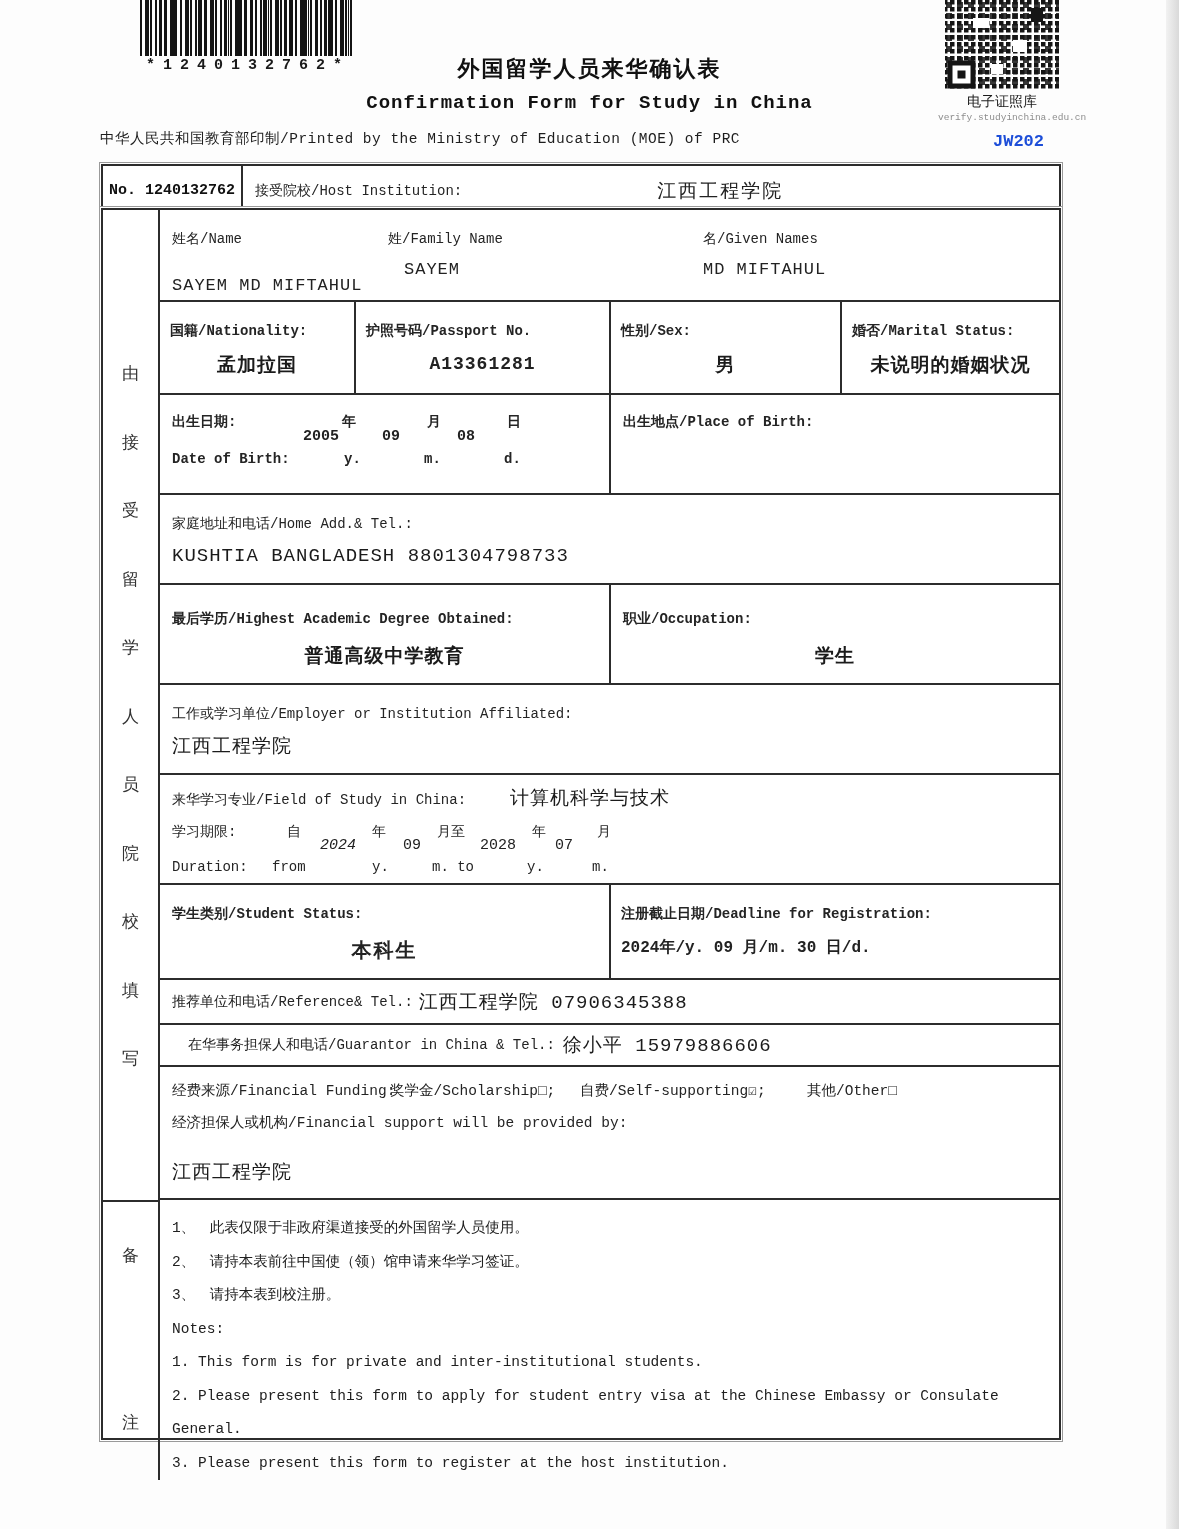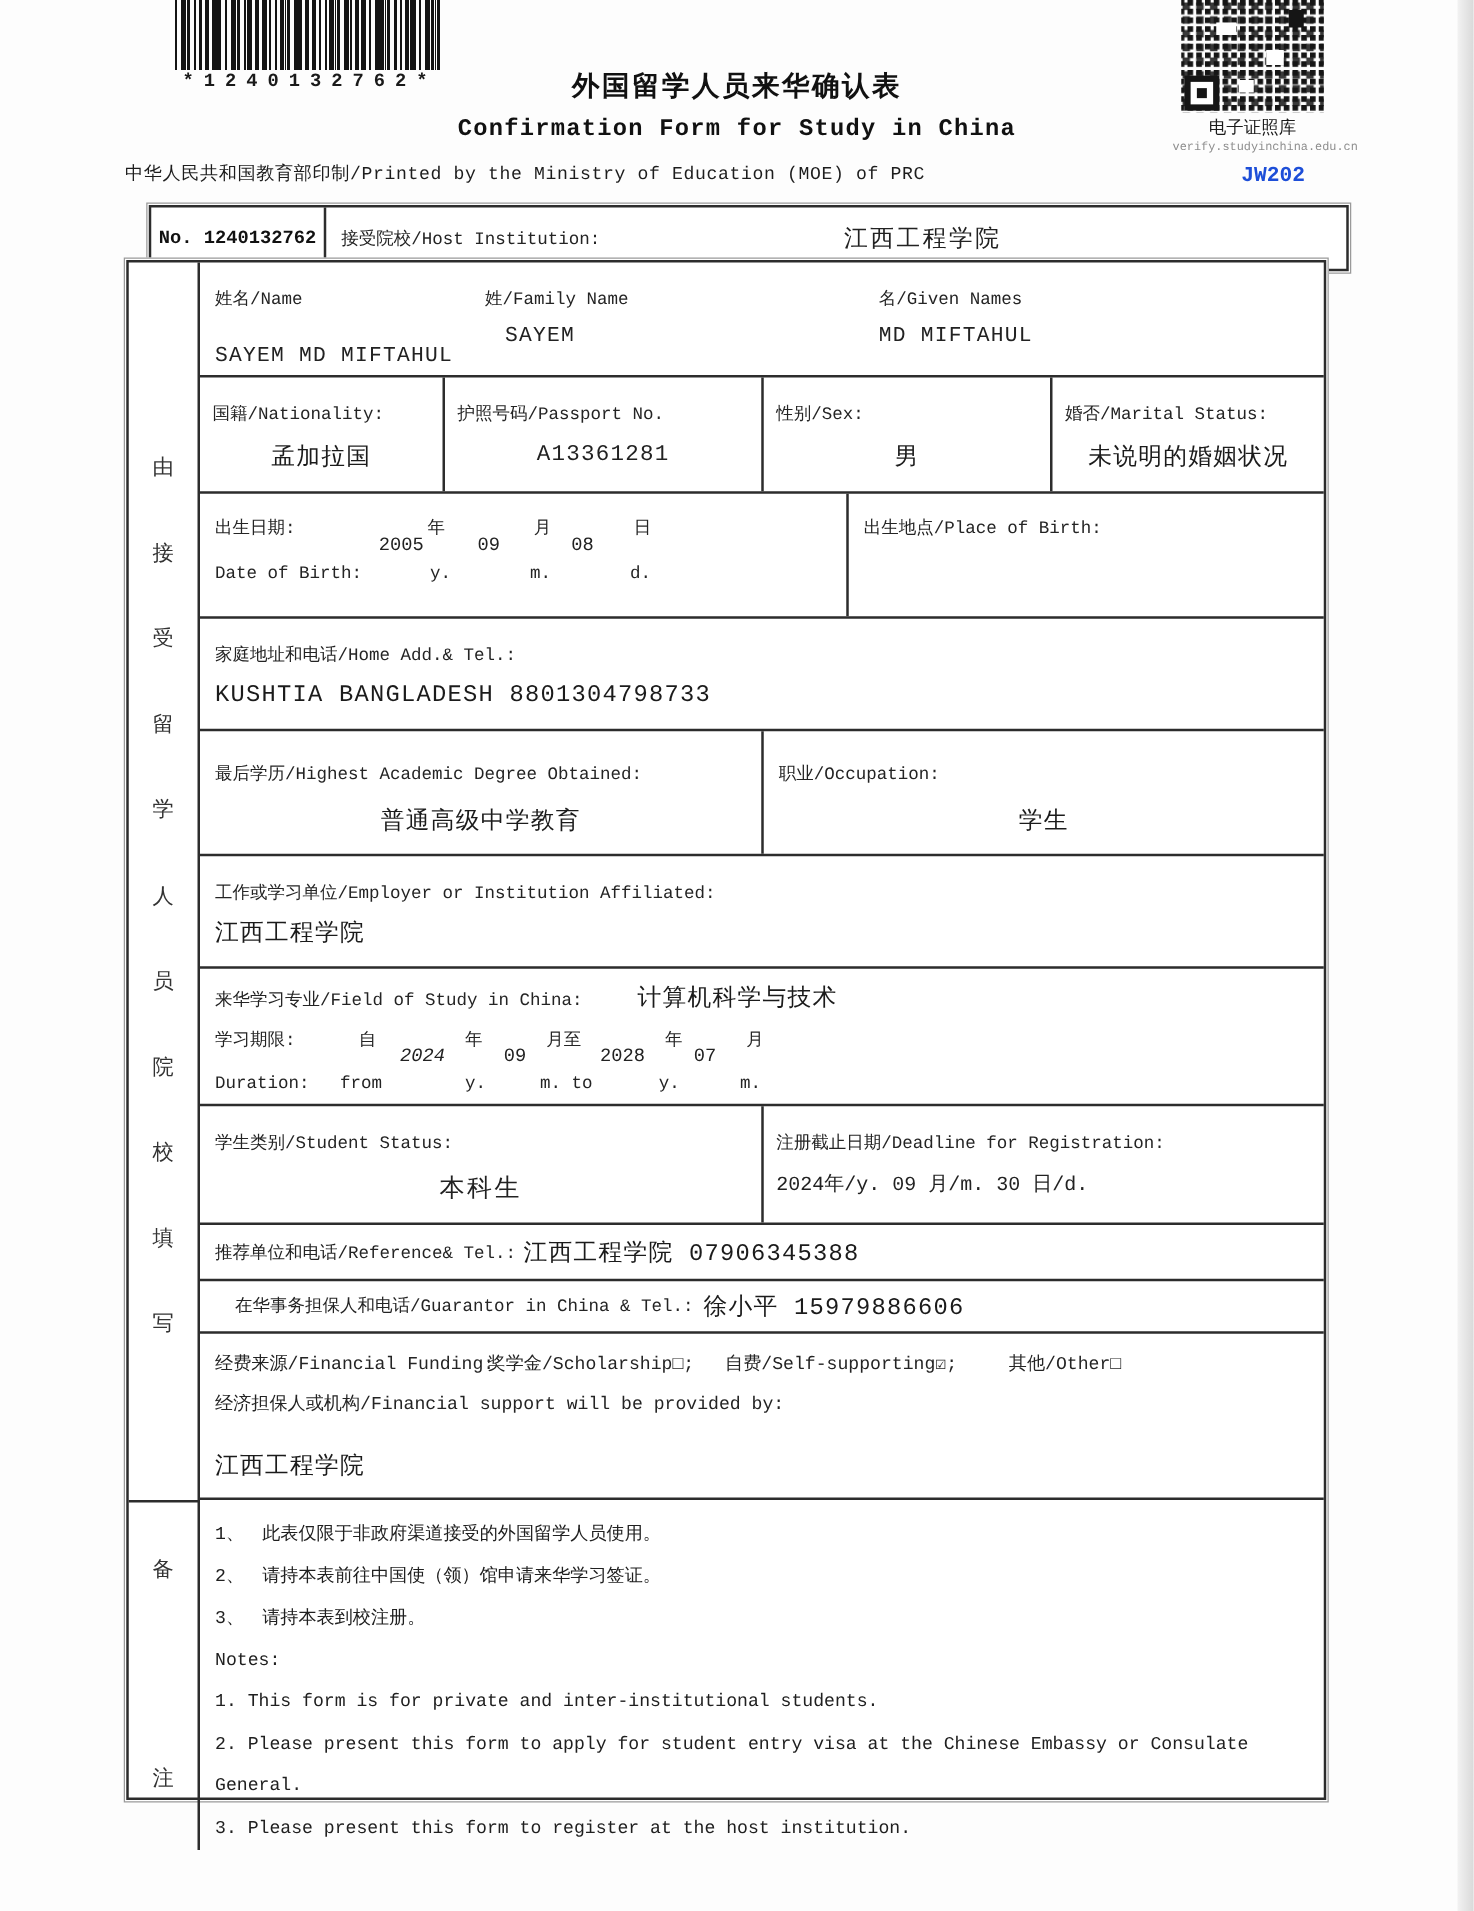--- a/index.html
+++ b/index.html
@@ -21,41 +21,41 @@
   .title-en{position:absolute;left:0;top:92px;width:1179px;text-align:center;
         font-size:19px;font-weight:bold;letter-spacing:1px;color:#111;}
   .moe-line{position:absolute;left:100px;top:129px;font-size:14.5px;letter-spacing:.5px;color:#1d1d1d;}
   .jw202{position:absolute;left:993px;top:132px;font-size:17px;font-weight:bold;color:#1d4ed8;}
   .qr{position:absolute;left:943px;top:0;width:118px;height:94px;}
   .qr-caption{position:absolute;left:943px;top:93px;width:118px;text-align:center;font-size:14px;color:#1b1b1b;}
   .qr-url{position:absolute;left:938px;top:112px;width:128px;text-align:center;font-size:9.5px;color:#8d8d8d;}
   
   .tblA,.tblB{position:absolute;left:99px;width:964px;box-sizing:border-box;
         border:1px solid #9a9a9a;padding:1px;background:#fff;}
-  .tblA{top:162px;height:57px;margin-left:18px;}
+  .tblA{top:162px;height:57px;}
   .tblB{top:206px;height:1236px;}
   .inA{height:100%;box-sizing:border-box;border:2px solid #2c2c2c;display:flex;align-items:stretch;}
   .no-cell{width:140px;box-sizing:border-box;border-right:2px solid #2c2c2c;display:flex;
         align-items:center;justify-content:center;font-size:15px;font-weight:bold;white-space:nowrap;color:#111;}
   .host-cell{flex:1;display:flex;align-items:center;padding-left:12px;}
   .host-cell .lbl{font-size:14px;}
   .host-cell .val{font-size:19px;margin-left:195px;letter-spacing:2px;}
   .inB{height:100%;box-sizing:border-box;border:2px solid #2c2c2c;display:grid;
         grid-template-columns:57px 1fr;
         grid-template-rows:92px 93px 100px 90px 100px 90px 110px 95px 45px 42px 133px 1fr;}
   .side-main{grid-column:1;grid-row:1/12;border-right:2px solid #2c2c2c;
         display:flex;flex-direction:column;justify-content:space-between;align-items:center;
         padding:152px 0 130px;box-sizing:border-box;font-size:17px;color:#333;}
   .side-notes{grid-column:1;grid-row:12;border-right:2px solid #2c2c2c;border-top:2px solid #2c2c2c;
         display:flex;flex-direction:column;justify-content:space-between;align-items:center;
         padding:42px 0 46px;box-sizing:border-box;font-size:17px;color:#333;}
   .row{grid-column:2;position:relative;border-bottom:2px solid #2c2c2c;box-sizing:border-box;}
   .row:last-child{border-bottom:none;}
   .cells{display:flex;height:100%;}
-  .cell{position:relative;box-sizing:border-box;height:100%;}
+  .cell{position:relative;box-sizing:border-box;height:100%;font-weight:bold;}
   .cell + .cell{border-left:2px solid #2c2c2c;}
   .lbl{font-size:14px;color:#242424;white-space:nowrap;}
   .val-lg{font-size:19px;color:#1b1b1b;letter-spacing:1px;white-space:nowrap;}
   .abs{position:absolute;white-space:nowrap;}
   .ctr{position:absolute;left:0;right:0;text-align:center;white-space:nowrap;}
   .notes-block{padding:12px 0 0 12px;font-size:14.5px;line-height:33.5px;color:#202020;}
 </style>
 </head>
 <body>
 
@@ -147,21 +147,21 @@
           </div>
           <div class="cell" style="flex:1;">
             <span class="abs lbl" style="left:10px;top:20px;">婚否/Marital Status:</span>
             <span class="ctr val-lg" style="top:50px;">未说明的婚姻状况</span>
           </div>
         </div>
       </div>
 
       <div class="row">
         <div class="cells">
-          <div class="cell" style="width:517px;">
+          <div class="cell" style="width:449px;">
             <span class="abs lbl" style="left:12px;top:18px;">出生日期:</span>
             <span class="abs lbl" style="left:182px;top:18px;">年</span>
             <span class="abs lbl" style="left:267px;top:18px;">月</span>
             <span class="abs lbl" style="left:347px;top:18px;">日</span>
             <span class="abs" style="left:143px;top:33px;font-size:15px;">2005</span>
             <span class="abs" style="left:222px;top:33px;font-size:15px;">09</span>
             <span class="abs" style="left:297px;top:33px;font-size:15px;">08</span>
             <span class="abs lbl" style="left:12px;top:56px;">Date of Birth:</span>
             <span class="abs lbl" style="left:184px;top:56px;">y.</span>
             <span class="abs lbl" style="left:264px;top:56px;">m.</span>

